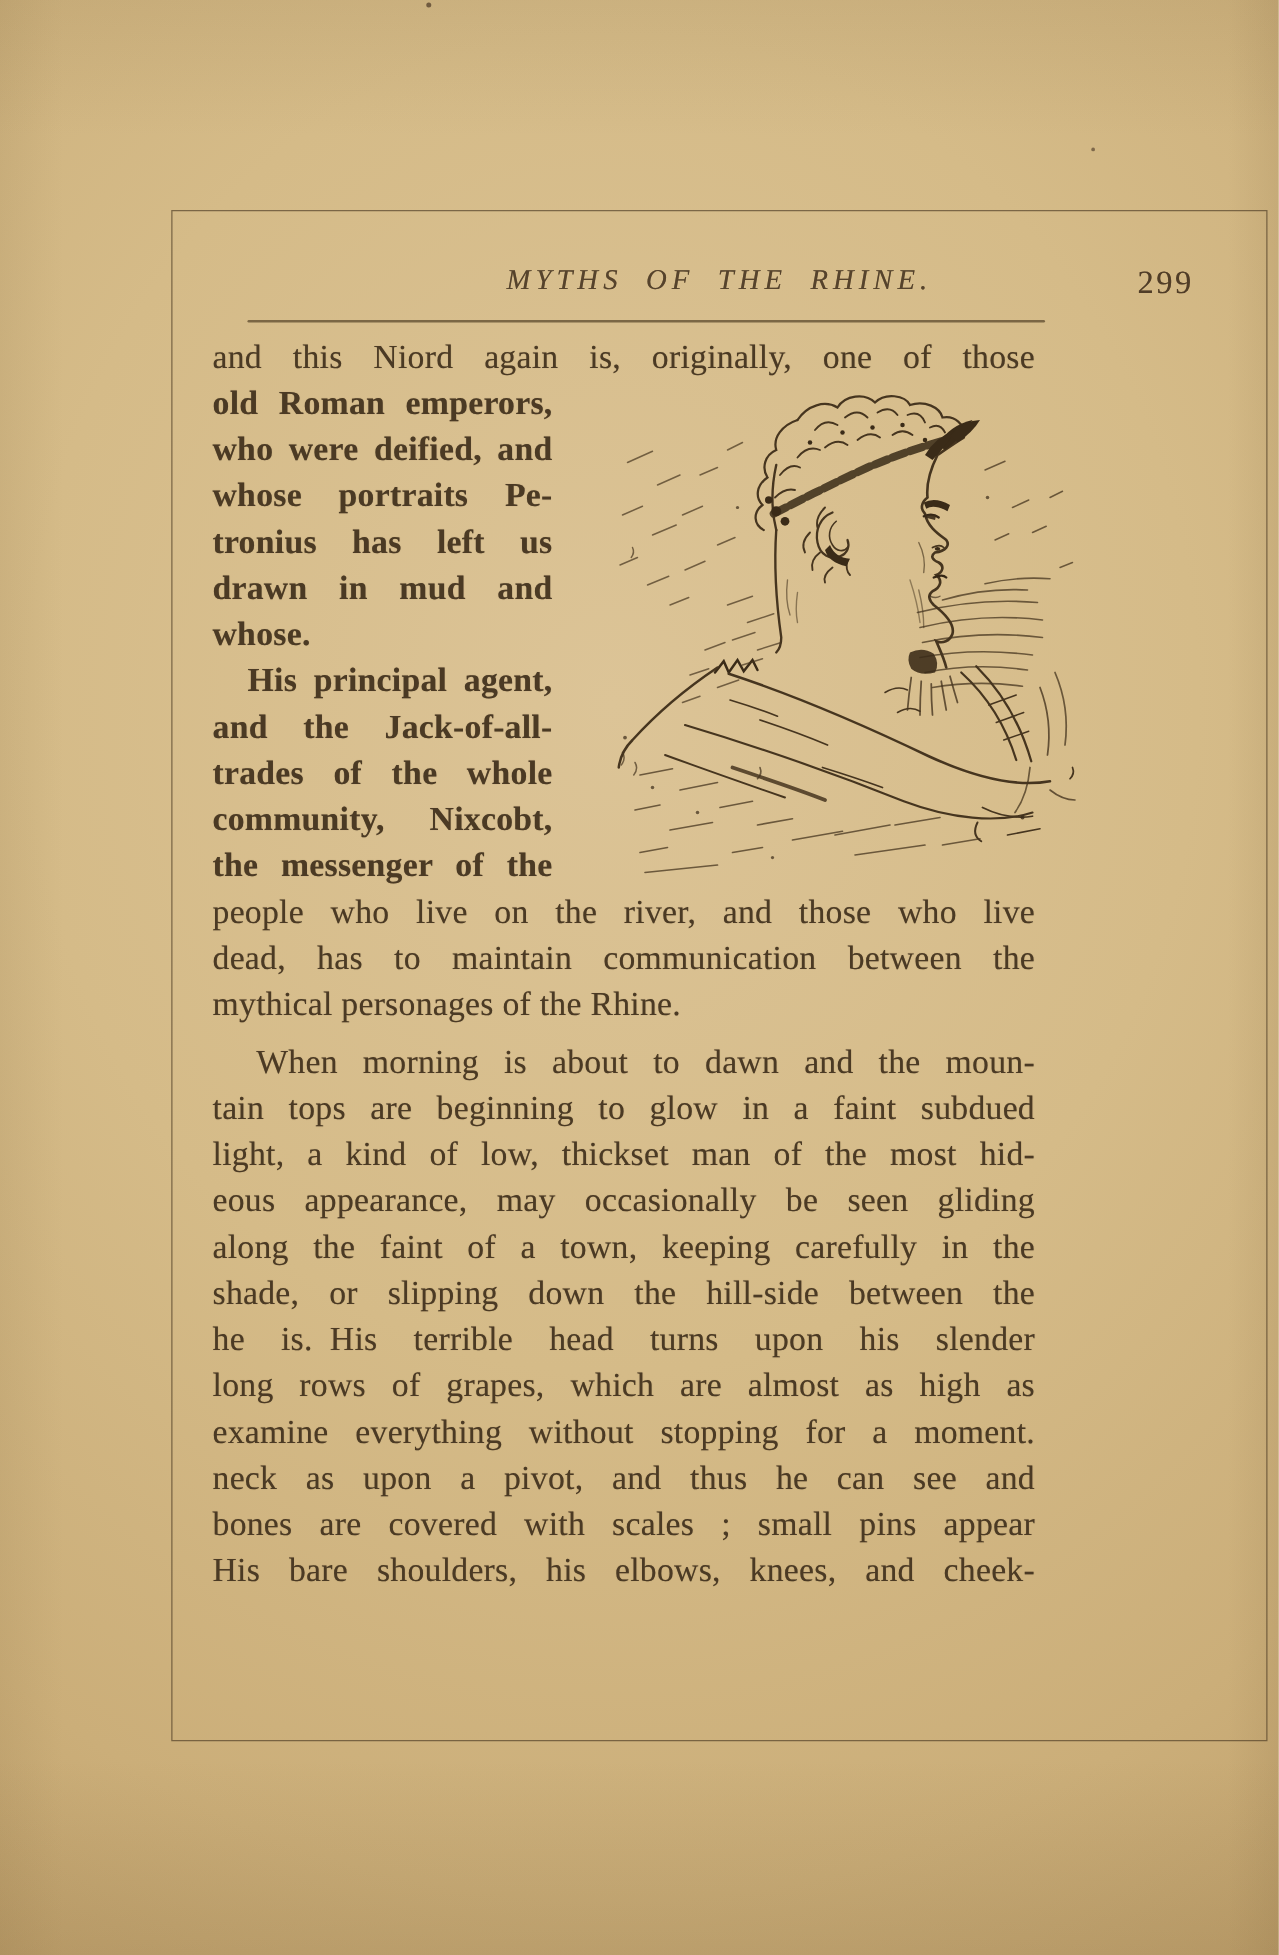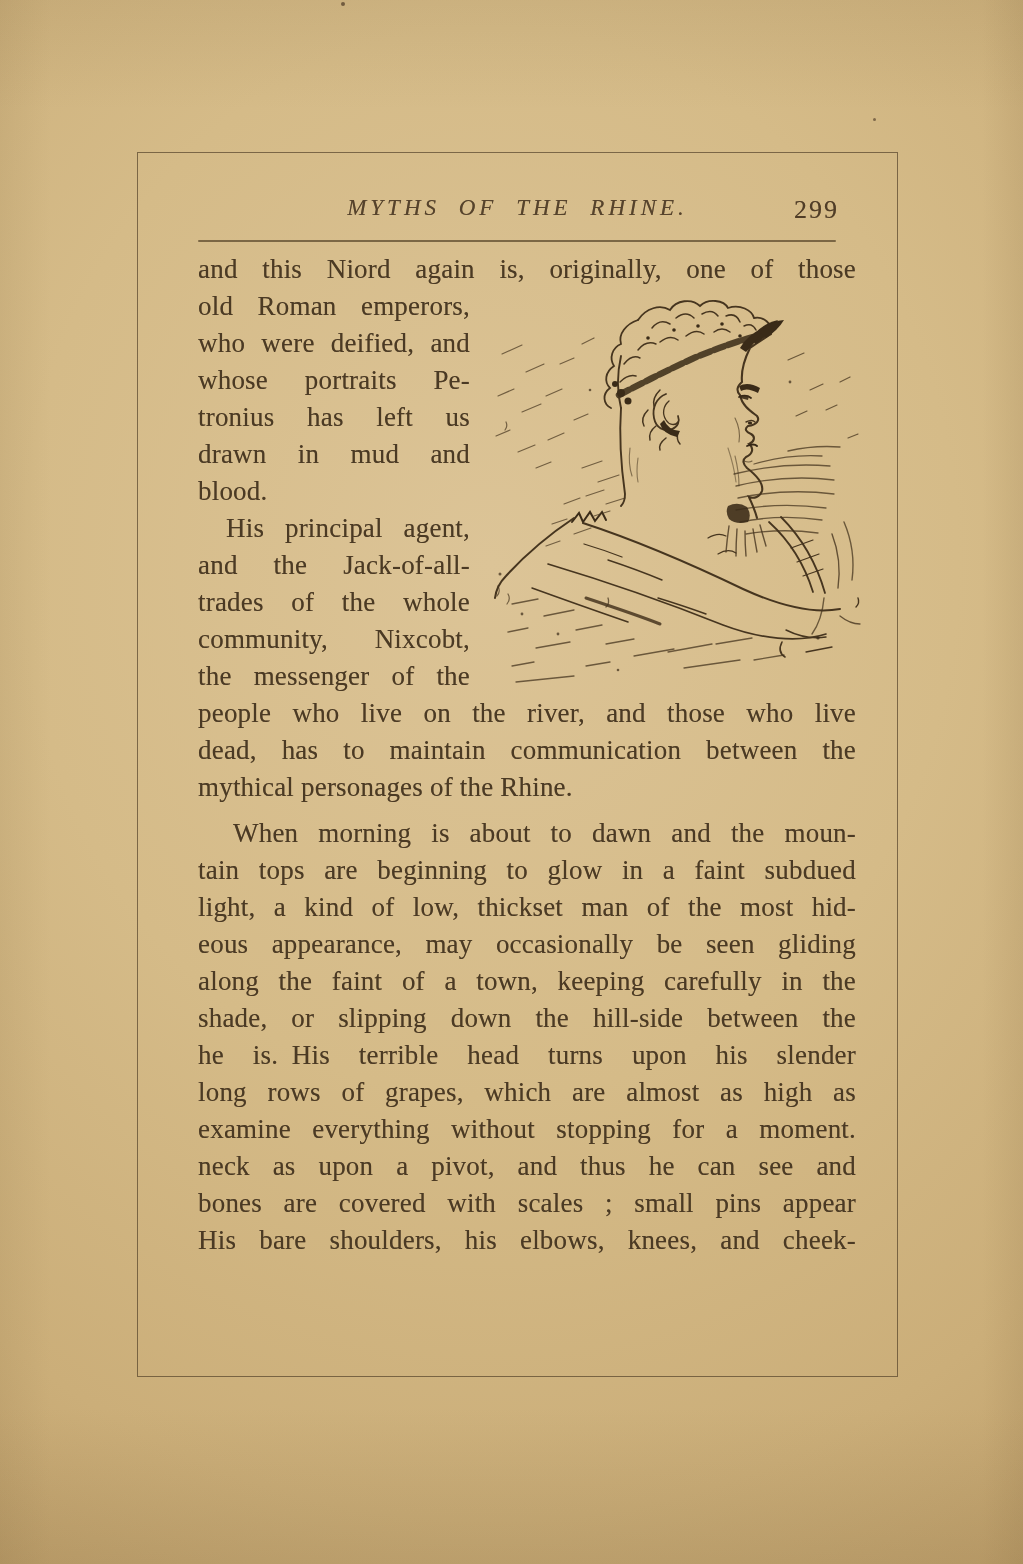--- a/index.html
+++ b/index.html
@@ -6,42 +6,42 @@
   body{
     width:1023px;height:1564px;position:relative;overflow:hidden;
     background:
       radial-gradient(ellipse 120% 90% at 48% 36%, #dcc497 0%, #d5bb88 38%, #cbae79 68%, #bd9d68 92%, #b4945e 100%);
     font-family:"Liberation Serif","DejaVu Serif",serif;
   }
   .vignette{position:absolute;inset:0;pointer-events:none;
     background:linear-gradient(to bottom, rgba(120,95,55,.10) 0%, rgba(120,95,55,0) 7%, rgba(120,95,55,0) 90%, rgba(120,95,55,.18) 100%),
                linear-gradient(to right, rgba(120,95,55,.10) 0%, rgba(120,95,55,0) 5%, rgba(120,95,55,0) 96%, rgba(120,95,55,.12) 100%);}
   .page{
-    position:absolute;left:137px;top:152px;width:761px;height:1225px;
+    position:absolute;left:137px;top:168px;width:877px;height:1225px;
     border:1.4px solid rgba(80,62,38,.68);
     box-sizing:border-box;
   }
   .header-row{position:relative;margin-top:42px;height:32px;}
   .header-title{
     text-align:center;font-style:italic;font-size:23px;color:#56432c;
     letter-spacing:4px;word-spacing:9px;text-shadow:0 0 .5px rgba(86,67,44,.55);
   }
   .page-number{
     position:absolute;right:58px;top:0px;font-size:26px;color:#503d27;
     letter-spacing:2px;text-shadow:0 0 .5px rgba(80,61,39,.5);
   }
   .header-rule{margin:13px 0 0 60px;width:638px;height:2px;background:rgba(88,69,42,.72);border-radius:1px;}
-  .text-flow{position:relative;margin:9px 59px 0 60px;width:658px;color:#4b3a24;}
+  .text-flow{position:relative;margin:9px 59px 0 32px;width:658px;color:#4b3a24;}
   .ln{
     font-size:27px;line-height:37px;height:37px;letter-spacing:.2px;
     text-shadow:0 0 .6px rgba(75,58,36,.45);
   }
   .ln.just{text-align:justify;text-align-last:justify;}
   .ln.left{text-align:left;}
-  .ln.narrow{width:272px;}
+  .ln.narrow{width:272px;font-weight:bold;}
   .illustration{position:absolute;left:350px;top:145px;width:385px;height:405px;}
   .illustration svg{width:100%;height:100%;}
   .speck{position:absolute;background:#5a4630;border-radius:50%;}
   .speck.s1{left:341px;top:2px;width:4px;height:4px;opacity:.8;}
   .speck.s2{left:873px;top:118px;width:3px;height:3px;opacity:.7;}
 </style>
 </head>
 <body>
 
 <div class="vignette"></div>
@@ -56,21 +56,21 @@
   </div>
   <div class="header-rule"></div>
 
   <div class="text-flow">
       <div class="ln just">and this Niord again is, originally, one of those</div>
       <div class="ln narrow just">old Roman emperors,</div>
       <div class="ln narrow just">who were deified, and</div>
       <div class="ln narrow just">whose portraits Pe-</div>
       <div class="ln narrow just">tronius has left us</div>
       <div class="ln narrow just">drawn in mud and</div>
-      <div class="ln narrow left">blood.</div>
+      <div class="ln narrow left">whose.</div>
       <div class="ln narrow just" style="text-indent: 28px;">His principal agent,</div>
       <div class="ln narrow just">and the Jack-of-all-</div>
       <div class="ln narrow just">trades of the whole</div>
       <div class="ln narrow just">community, Nixcobt,</div>
       <div class="ln narrow just">the messenger of the</div>
       <div class="ln just">people who live on the river, and those who live</div>
       <div class="ln just">dead, has to maintain communication between the</div>
       <div class="ln left">mythical personages of the Rhine.</div>
       <div class="ln just" style="text-indent: 35px; margin-top: 9px;">When morning is about to dawn and the moun-</div>
       <div class="ln just">tain tops are beginning to glow in a faint subdued</div>

